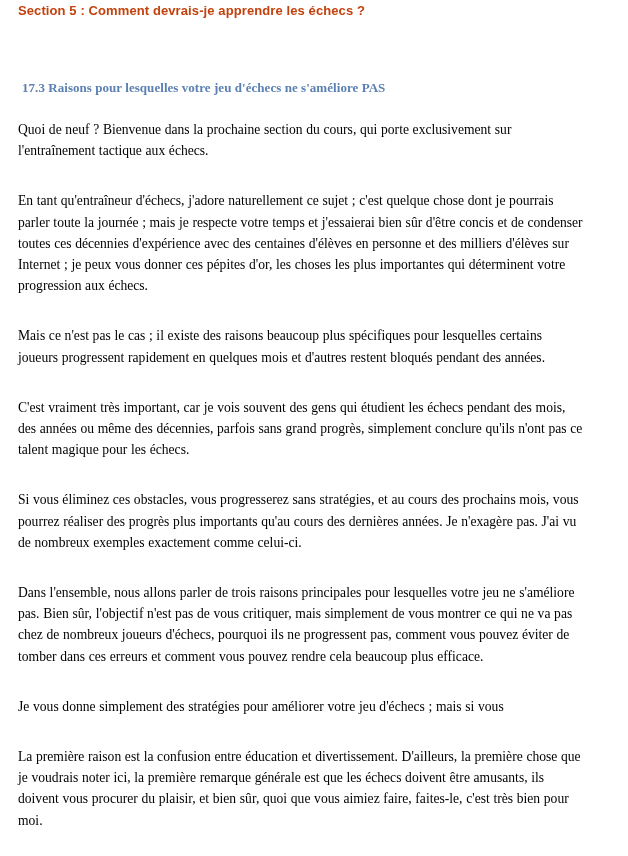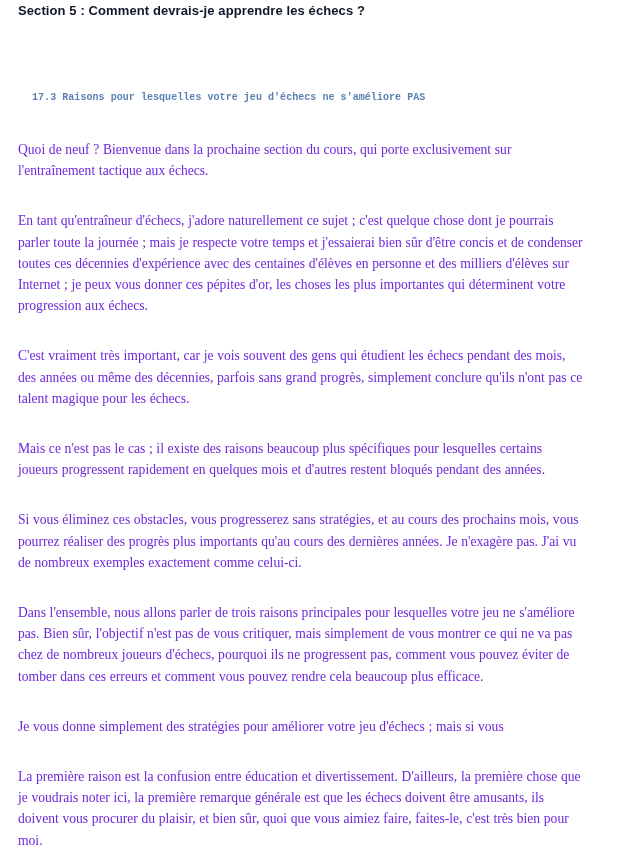--- a/index.html
+++ b/index.html
@@ -21,66 +21,66 @@
     background: #ffffff;
     box-sizing: border-box;
     padding: 0 45px 0 18px;
     overflow: hidden;
   }
   .section-heading {
     font-family: "Liberation Sans", "DejaVu Sans", sans-serif;
     font-weight: bold;
     font-size: 13.0px;
     line-height: 17px;
-    color: #0f172a;
+    color: #c2410c;
     letter-spacing: 0.1px;
     margin: 0;
     padding-top: 2px;
     white-space: nowrap;
   }
   .sub-heading {
-    font-family: Liberation Mono, monospace;
+    font-family: Liberation Serif, serif;
     font-weight: bold;
-    font-size: 10px;
+    font-size: 13px;
     line-height: 15px;
     color: #5b80b2;
     letter-spacing: 0.05px;
-    margin: 14px;
+    margin: 4px;
     padding-top: 57px;
     white-space: nowrap;
   }
   .body-block {
     padding-top: 20px;
   }
   p.para {
     font-family: "Liberation Serif", "DejaVu Serif", serif;
     font-size: 13.6px;
     line-height: 21.2px;
-    color: #6d28d9;
+    color: #000000;
     margin: 0 0 29px 0;
     text-align: left;
     word-spacing: 0.02em;
   }
   p.para:last-child {
     margin-bottom: 0;
   }
 </style>
 </head>
 <body>
 
 <div class="page">
 
   <h1 class="section-heading">Section 5 : Comment devrais-je apprendre les échecs ?</h1>
 
   <h2 class="sub-heading">17.3 Raisons pour lesquelles votre jeu d'échecs ne s'améliore PAS</h2>
 
   <div class="body-block">
     <p class="para">Quoi de neuf ? Bienvenue dans la prochaine section du cours, qui porte exclusivement sur l'entraînement tactique aux échecs.</p>
     <p class="para">En tant qu'entraîneur d'échecs, j'adore naturellement ce sujet ; c'est quelque chose dont je pourrais parler toute la journée ; mais je respecte votre temps et j'essaierai bien sûr d'être concis et de condenser toutes ces décennies d'expérience avec des centaines d'élèves en personne et des milliers d'élèves sur Internet ; je peux vous donner ces pépites d'or, les choses les plus importantes qui déterminent votre progression aux échecs.</p>
+    <p class="para">Mais ce n'est pas le cas ; il existe des raisons beaucoup plus spécifiques pour lesquelles certains joueurs progressent rapidement en quelques mois et d'autres restent bloqués pendant des années.</p>
     <p class="para">C'est vraiment très important, car je vois souvent des gens qui étudient les échecs pendant des mois, des années ou même des décennies, parfois sans grand progrès, simplement conclure qu'ils n'ont pas ce talent magique pour les échecs.</p>
-    <p class="para">Mais ce n'est pas le cas ; il existe des raisons beaucoup plus spécifiques pour lesquelles certains joueurs progressent rapidement en quelques mois et d'autres restent bloqués pendant des années.</p>
     <p class="para">Si vous éliminez ces obstacles, vous progresserez sans stratégies, et au cours des prochains mois, vous pourrez réaliser des progrès plus importants qu'au cours des dernières années. Je n'exagère pas. J'ai vu de nombreux exemples exactement comme celui-ci.</p>
     <p class="para">Dans l'ensemble, nous allons parler de trois raisons principales pour lesquelles votre jeu ne s'améliore pas. Bien sûr, l'objectif n'est pas de vous critiquer, mais simplement de vous montrer ce qui ne va pas chez de nombreux joueurs d'échecs, pourquoi ils ne progressent pas, comment vous pouvez éviter de tomber dans ces erreurs et comment vous pouvez rendre cela beaucoup plus efficace.</p>
     <p class="para">Je vous donne simplement des stratégies pour améliorer votre jeu d'échecs ; mais si vous</p>
     <p class="para">La première raison est la confusion entre éducation et divertissement. D'ailleurs, la première chose que je voudrais noter ici, la première remarque générale est que les échecs doivent être amusants, ils doivent vous procurer du plaisir, et bien sûr, quoi que vous aimiez faire, faites-le, c'est très bien pour moi.</p>
   </div>
 
 </div>
 
 </body></html>

